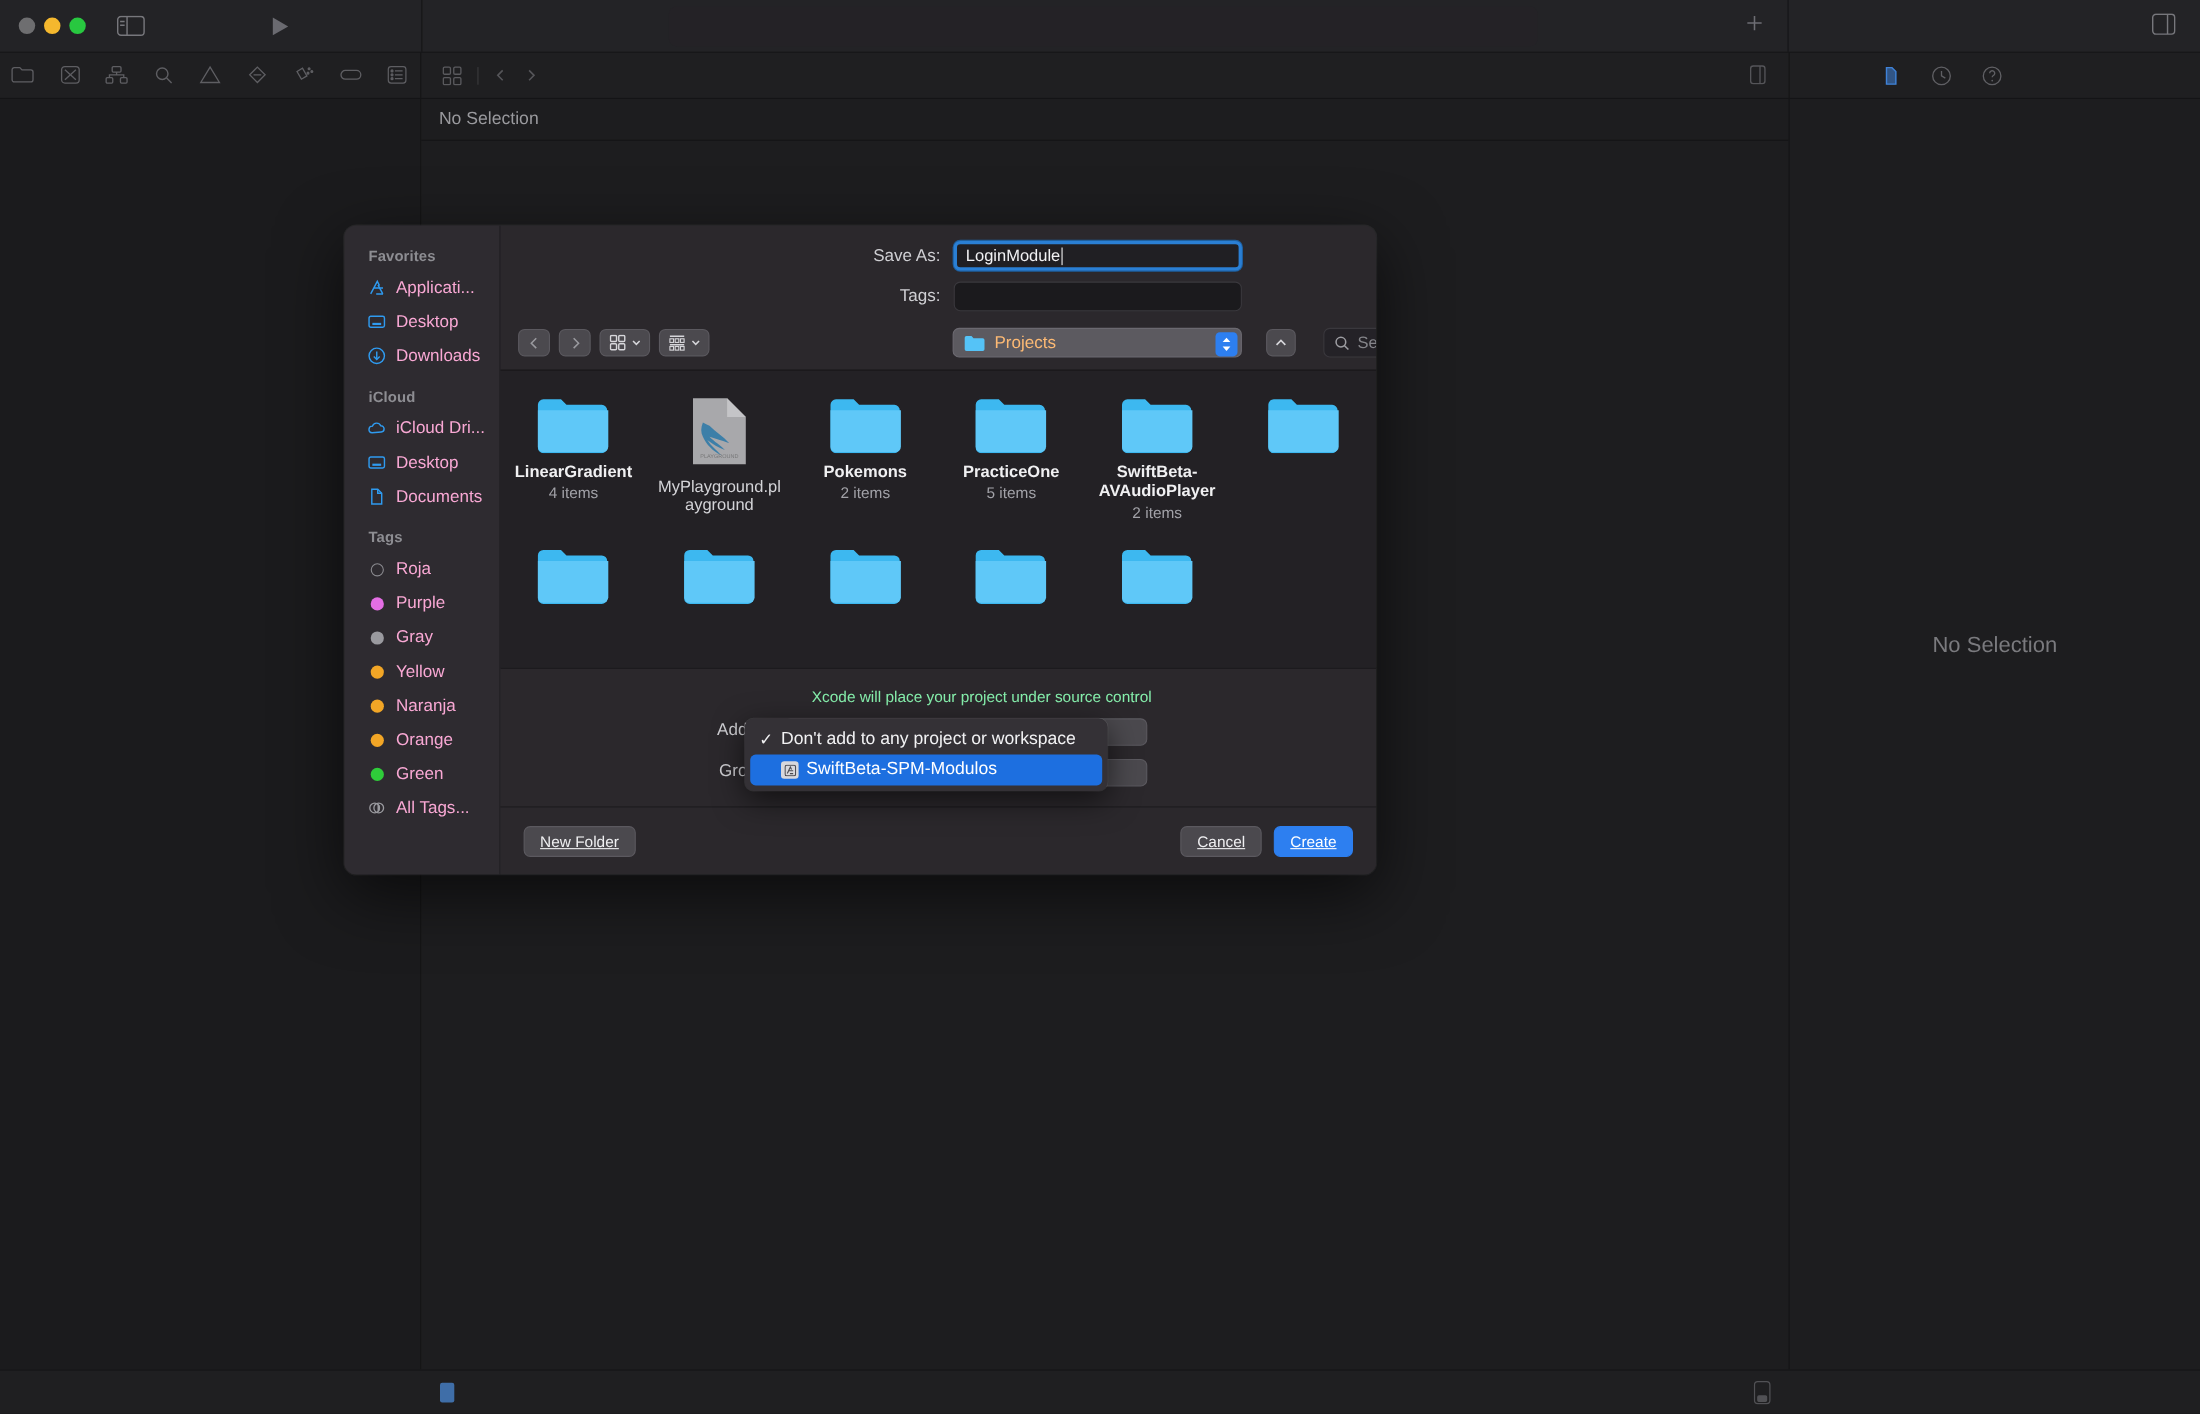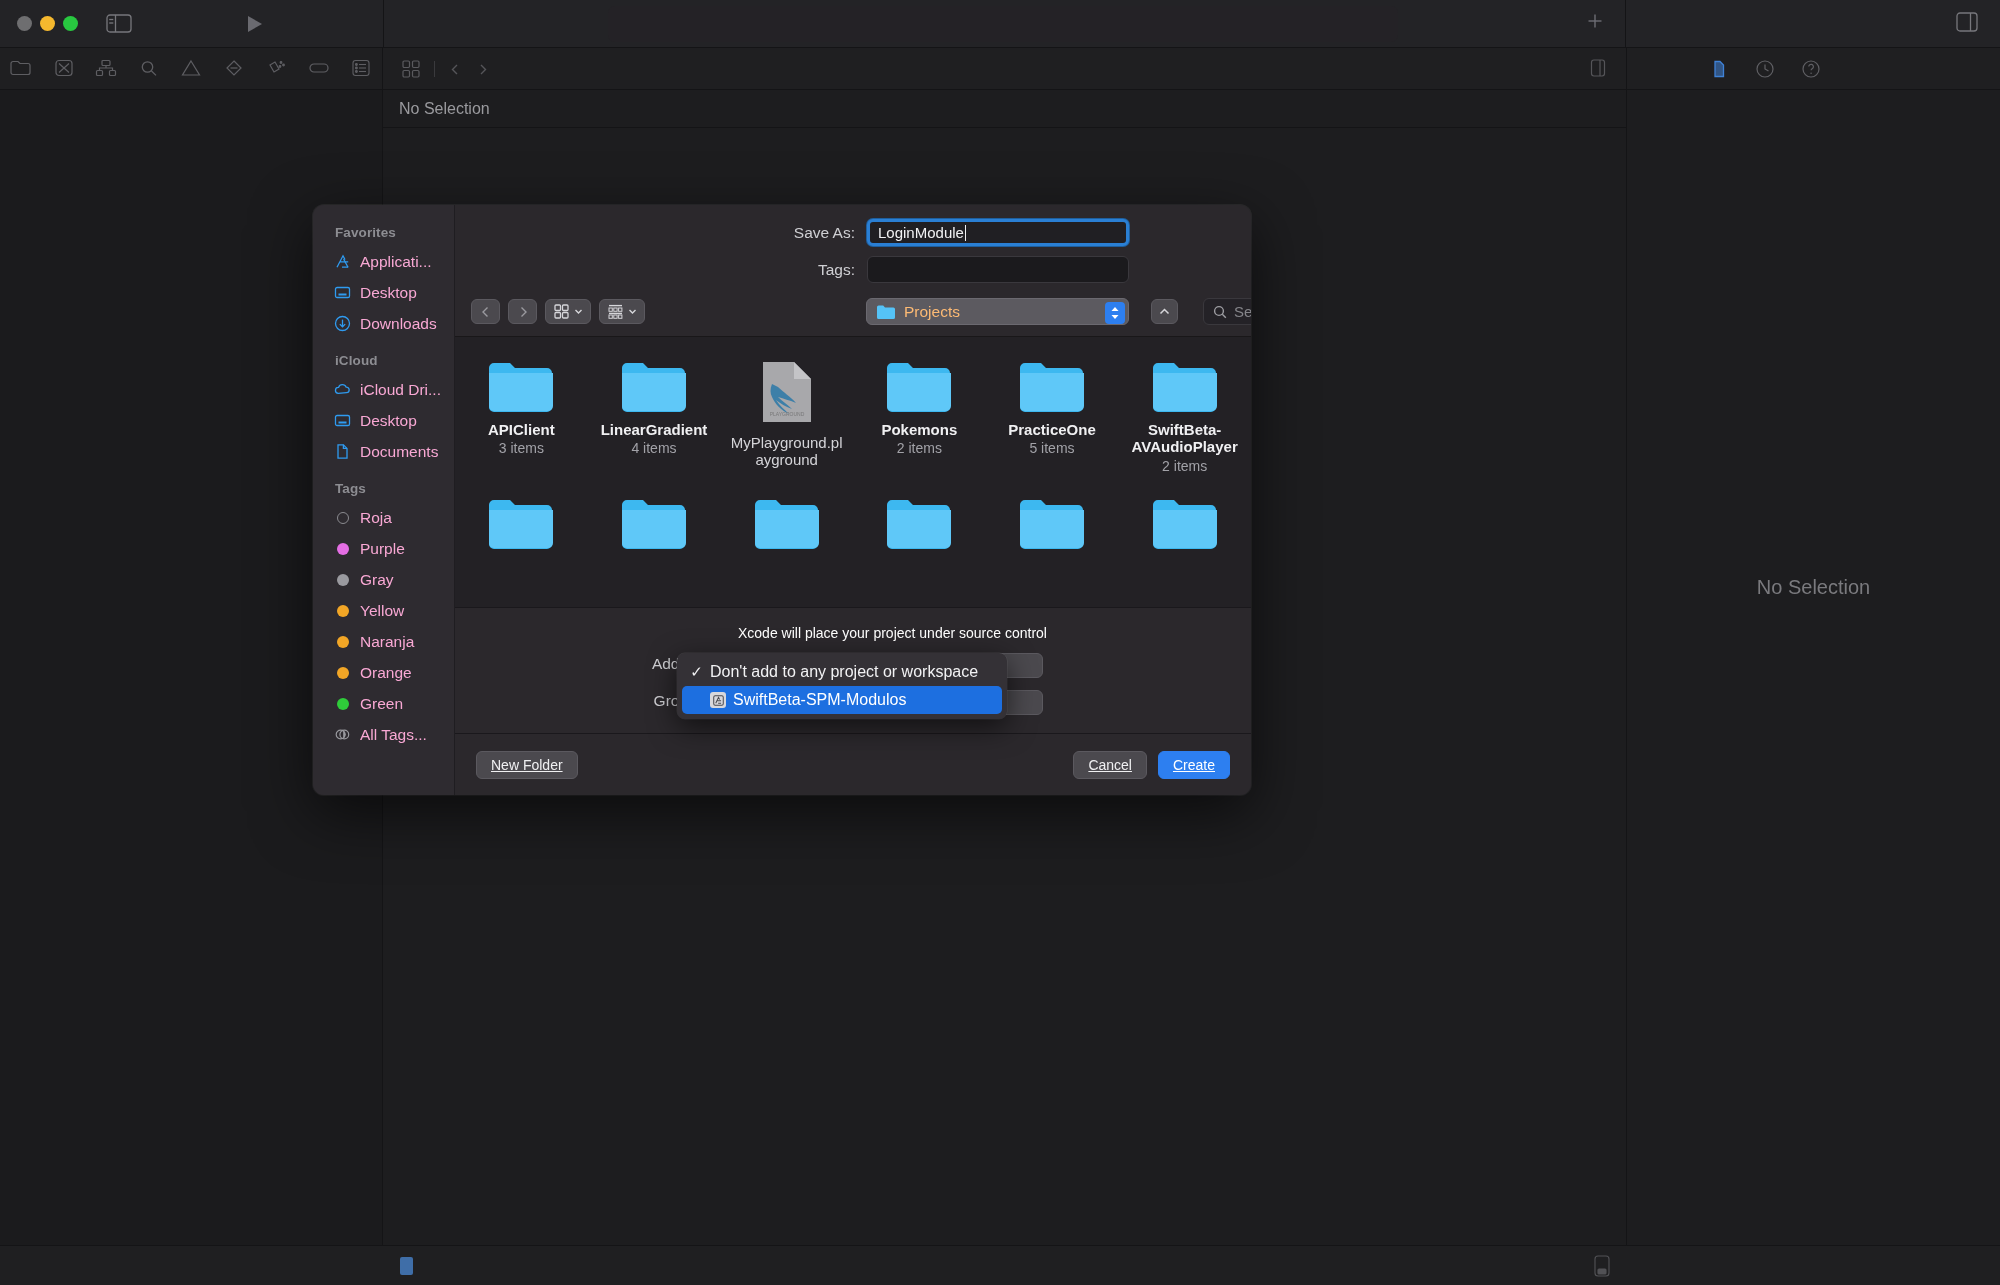--- a/index.html
+++ b/index.html
@@ -217,21 +217,21 @@
     padding: 16px 0 14px 0;
     position: relative;
   }
   .opt-row { display: flex; align-items: flex-start; margin-bottom: 4px; }
   .opt-label { width: 258px; text-align: right; padding-right: 12px; color: #cfcfd3; font-size: 15.5px; line-height: 22px;}
   .checkbox {
     width: 16px; height: 16px; border-radius: 4px;
     background: #47454b; border: .5px solid #56545a; margin-top: 3px;
   }
   .opt-text { margin-left: 9px; color: #ededf0; font-size: 15.5px; line-height: 22px; }
-  .opt-hint { color: #ffffff; font-size: 14px; margin-left: 283px; margin-top: 1px; margin-bottom: 12px; }
+  .opt-hint { color: #86efac; font-size: 14px; margin-left: 283px; margin-top: 1px; margin-bottom: 12px; }
 
   .popupbtn {
     width: 330px; height: 25px; background: #4b494e;
     border: .5px solid #5b595f; border-radius: 6px;
     display: flex; align-items: center; padding-left: 9px;
     color: #f0f0f2; font-size: 15px; position: relative;
   }
 
   .menu-overlay {
     position: absolute;
@@ -665,30 +665,20 @@
               <circle cx="6" cy="6" r="4.4"></circle>
               <line x1="9.3" y1="9.3" x2="12.8" y2="12.8"></line>
             </svg>
           <span>Search</span>
         </div>
       </div>
 
       <div class="filegrid-wrap">
         <div class="filegrid">
 
-          <div class="fileitem">
-            <span class="folder-ico">
-              <svg viewBox="0 0 66 53" width="66" height="53">
-                  <path d="M1 9a5 5 0 015-5h16l5 5h32a5 5 0 015 5v34a5 5 0 01-5 5H6a5 5 0 01-5-5z" fill="#3db8f0"></path>
-                  <path d="M1 14h64v33a5 5 0 01-5 5H6a5 5 0 01-5-5z" fill="#5fc8f8"></path>
-                </svg>
-            </span>
-            <div class="file-name">APIClient</div>
-            <div class="file-sub">3 items</div>
-          </div>
 
           <div class="fileitem">
             <span class="folder-ico">
               <svg viewBox="0 0 66 53" width="66" height="53">
                   <path d="M1 9a5 5 0 015-5h16l5 5h32a5 5 0 015 5v34a5 5 0 01-5 5H6a5 5 0 01-5-5z" fill="#3db8f0"></path>
                   <path d="M1 14h64v33a5 5 0 01-5 5H6a5 5 0 01-5-5z" fill="#5fc8f8"></path>
                 </svg>
             </span>
             <div class="file-name">LinearGradient</div>
             <div class="file-sub">4 items</div>

